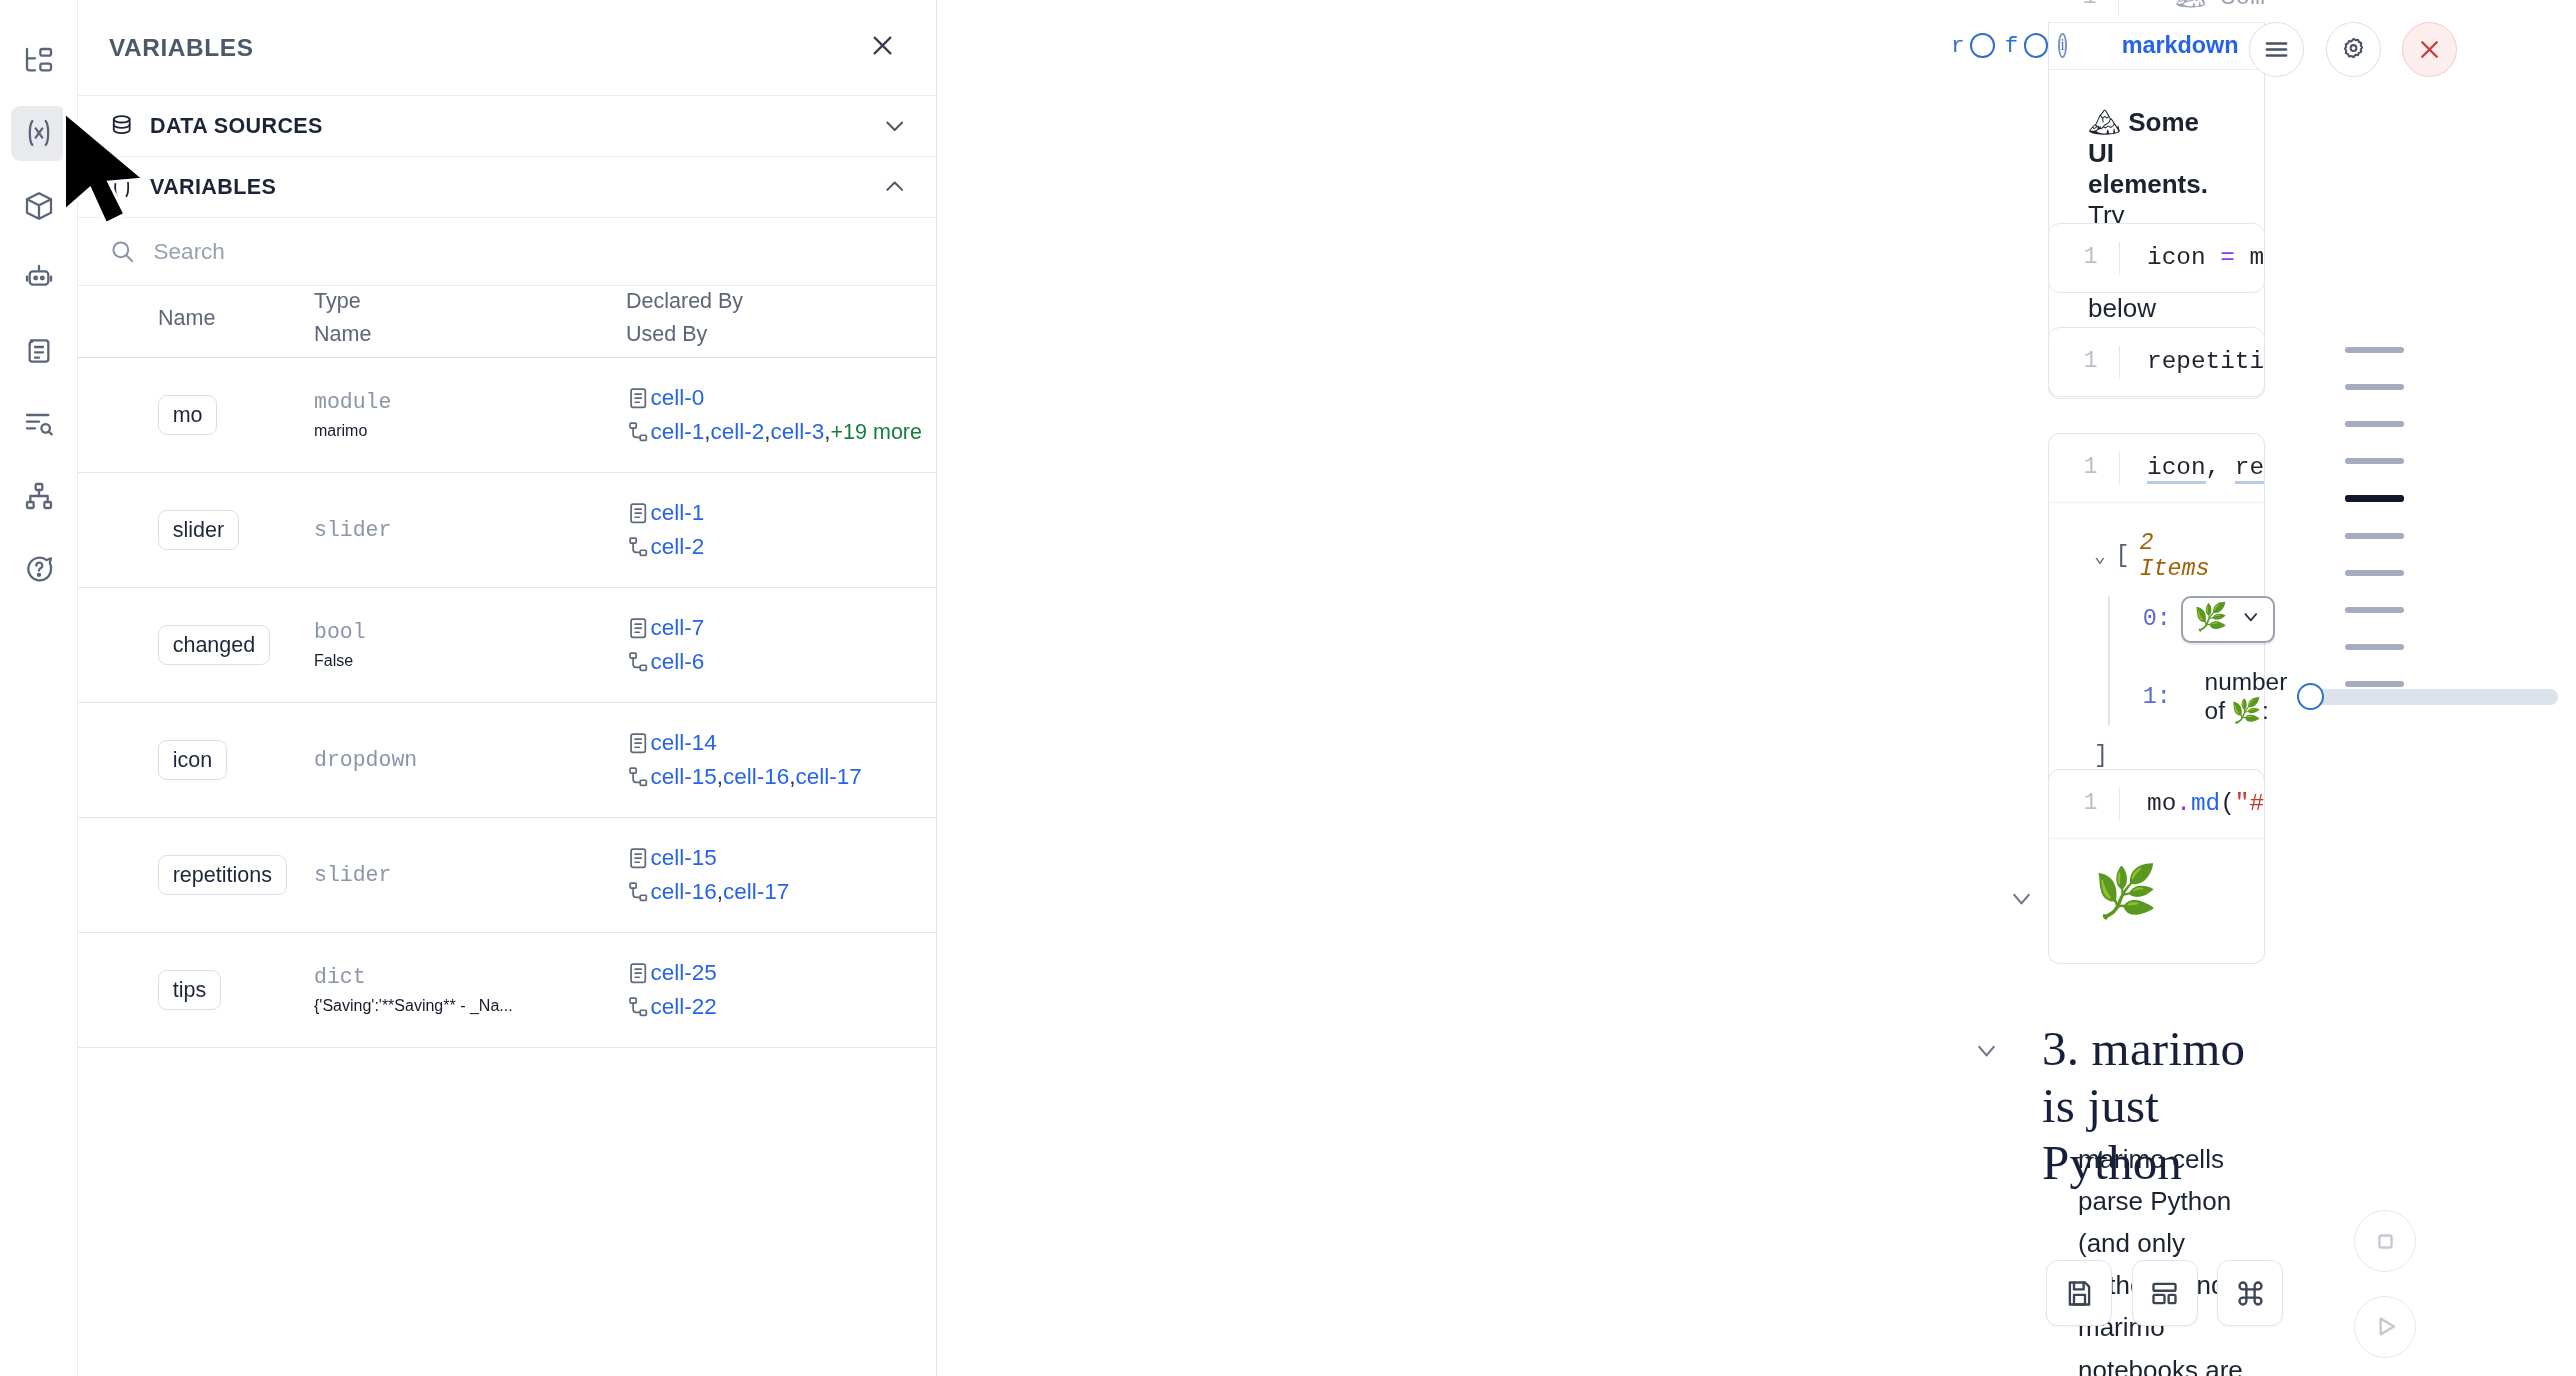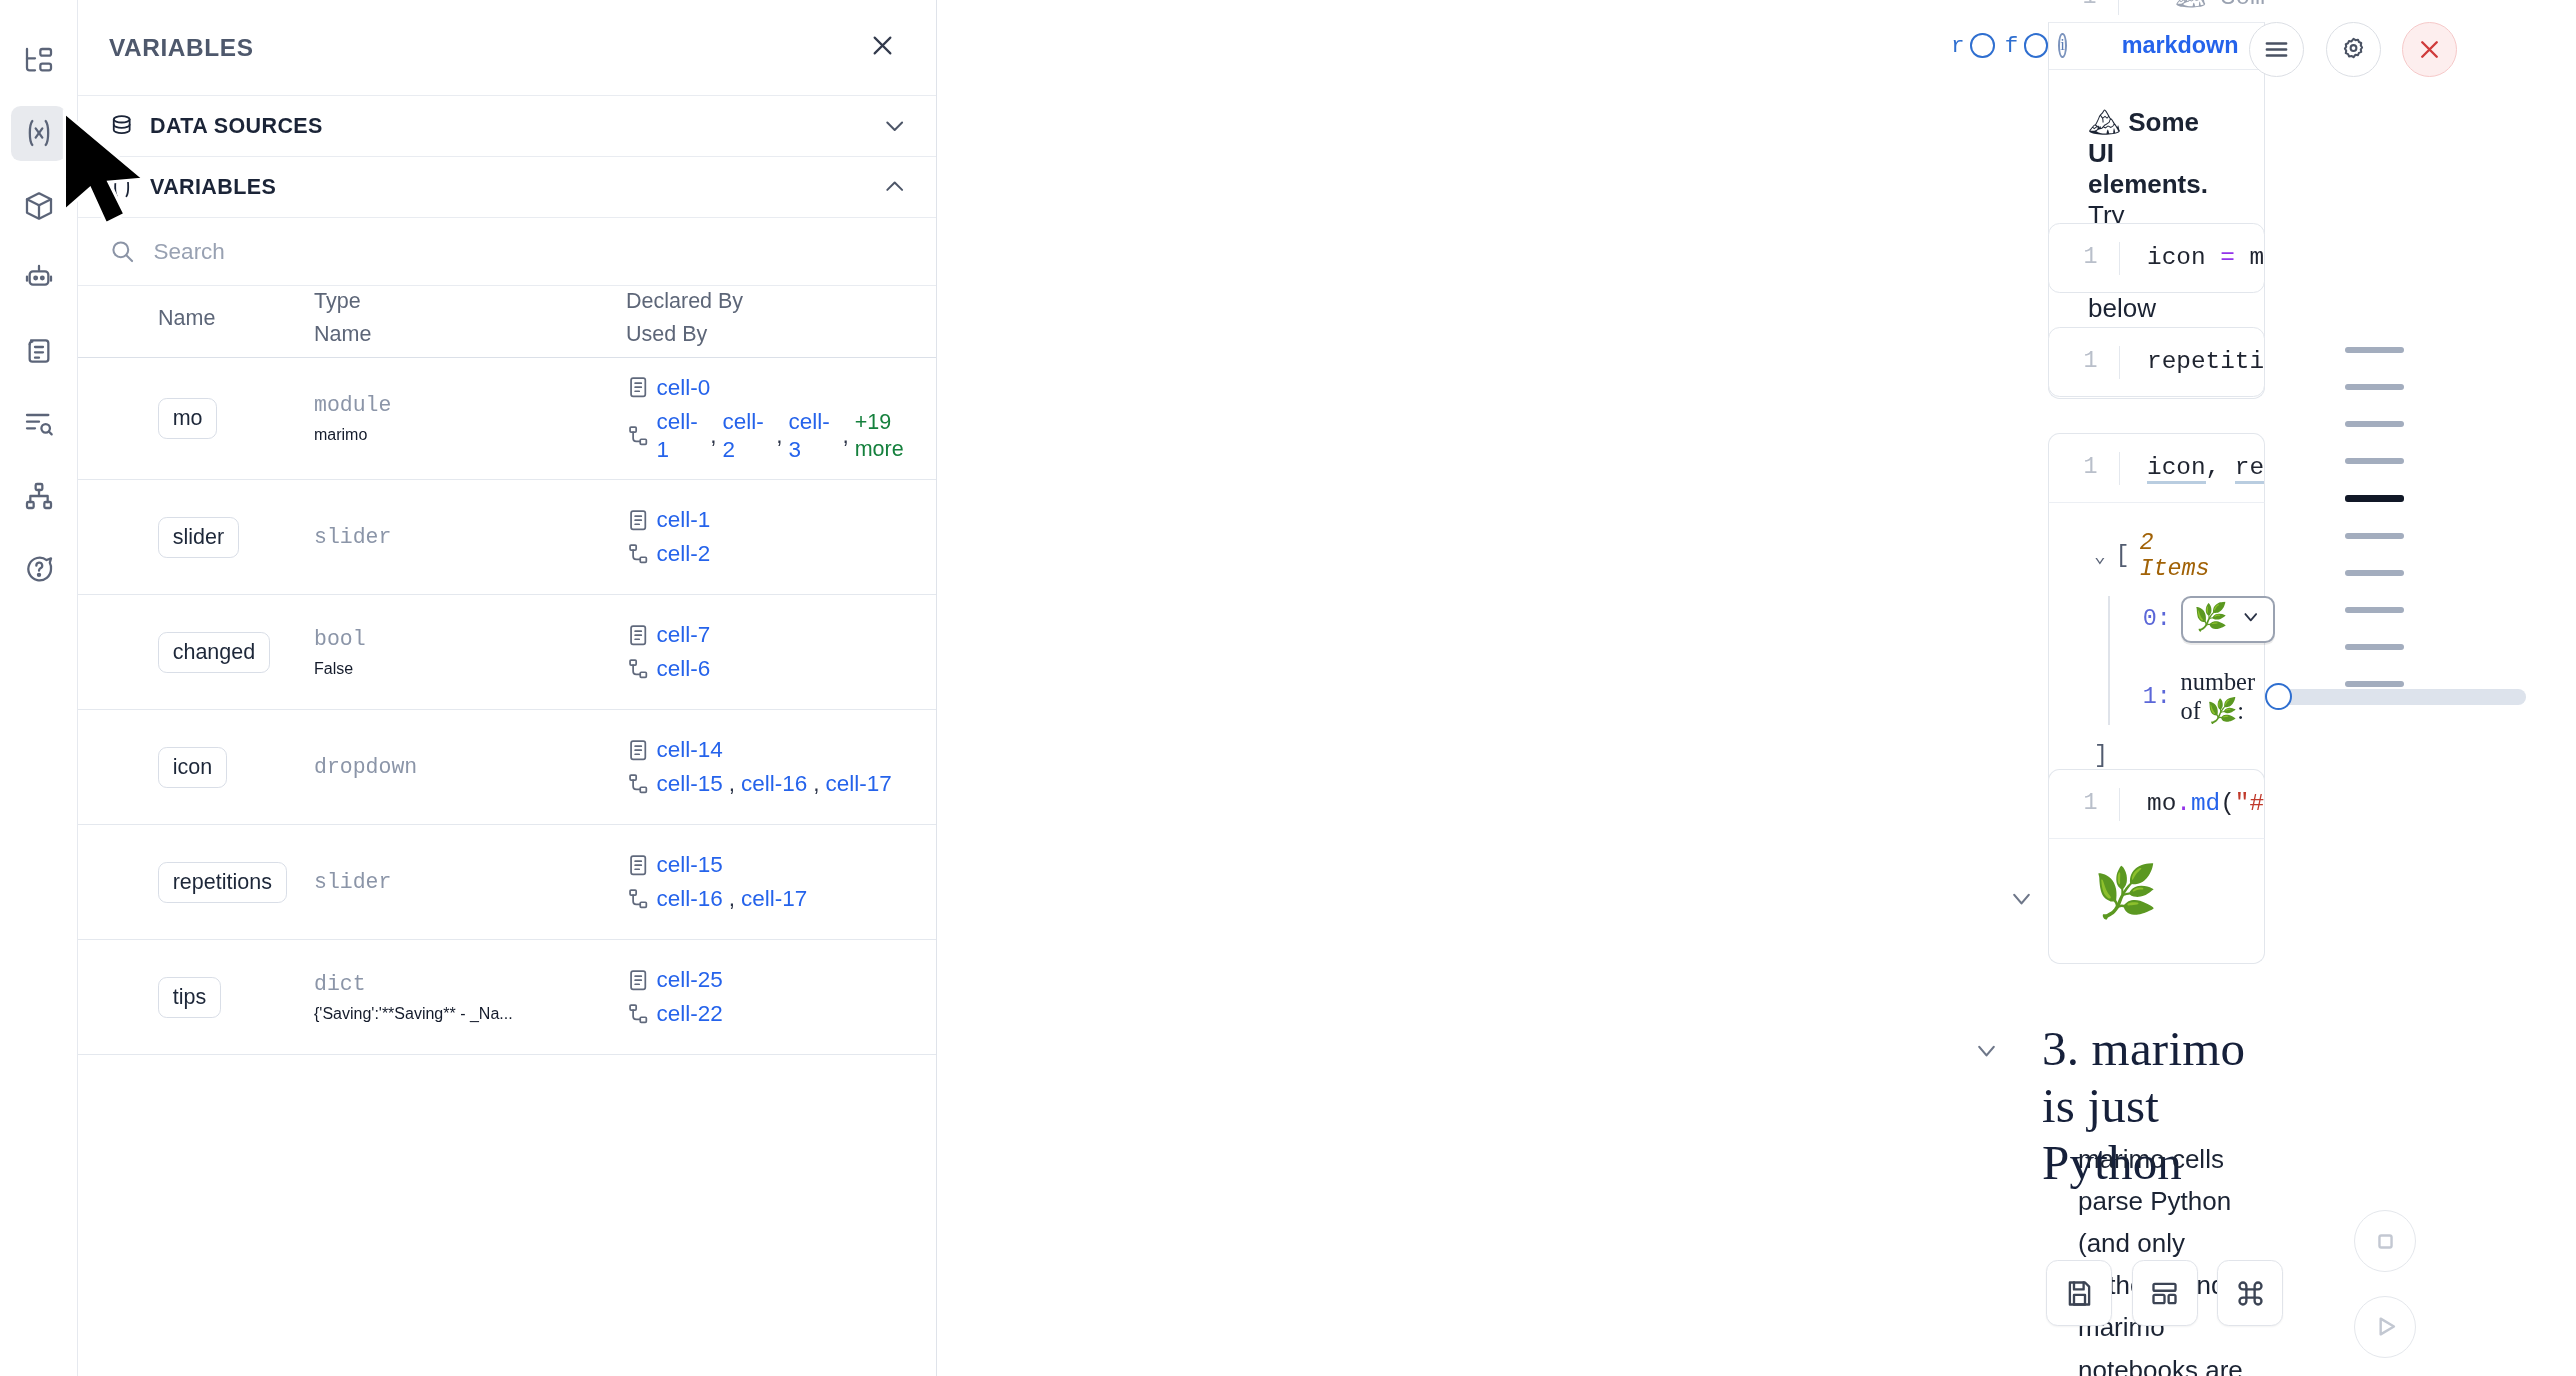--- a/index.html
+++ b/index.html
@@ -113,21 +113,21 @@
     font-family: "Liberation Sans", sans-serif;
   }
   .vtype {
     font-family: "Liberation Mono", monospace;
     font-size: 21.5px; color: #8b95a8;
   }
   .vval {
     font-size: 16px; color: #141b2b; white-space: nowrap;
     overflow: hidden; text-overflow: ellipsis; max-width: 293px;
   }
-  .declline { display: flex; align-items: center; gap: 6px; }
+  .declline { display: flex; align-items: center; gap: 0; }
   .declline .mini { width: 24.4px; height: 24.4px; flex: 0 0 24.4px; color: #60697c; }
   .declline .mini svg { width: 24.4px; height: 24.4px; display: block; }
   .celllink { color: #2563eb; font-size: 22.5px; cursor: pointer; }
   .sep { color: #2b3347; font-size: 22.5px; }
   .more { color: #15803d; font-size: 21.5px; }
 
   
   .main {
     flex: 1; height: 100%;
     position: relative; background: #ffffff;
@@ -208,21 +208,21 @@
   }
   .ddown .emoji { font-size: 27px; line-height: 1; }
   .ddown .cv { color: #2b3347; font-size: 21.5px; }
 
   .sliderwrap { display: inline-flex; align-items: center; gap: 0; vertical-align: middle; }
   .slider-track { width: 244px; height: 15.6px; border-radius: 7.8px; background: #dde3ec; }
   .slider-knob {
     width: 27px; height: 27px; border-radius: 50%;
     border: 2.9px solid #2f6fd0; background: #fff; margin-right: -9.8px; z-index: 2;
   }
-  .lblinline { font-size: 24.4px; color: #1b2333; font-family:Liberation Serif, serif;}
+  .lblinline { font-size: 24.4px; color: #1b2333; font-family:Liberation Sans, sans-serif;margin-left:24px;}
 
   .heading-row { position: absolute; left: 1035px; right: 311px; display: flex; align-items: flex-start; gap: 41px; }
   .fold-ico { width: 29px; height: 29px; color: #6e7789; margin-top: 15.6px; flex: 0 0 29px; cursor: pointer;}
   .fold-ico svg { width: 29px; height: 29px; display: block; }
   .h2 {
     font-family: "Liberation Serif", serif;
     font-size: 49px; font-weight: 400; color: #16203a; letter-spacing: 0.2px;
   }
   .para { font-size: 26px; line-height: 1.62; color: #1b2333; }
 

